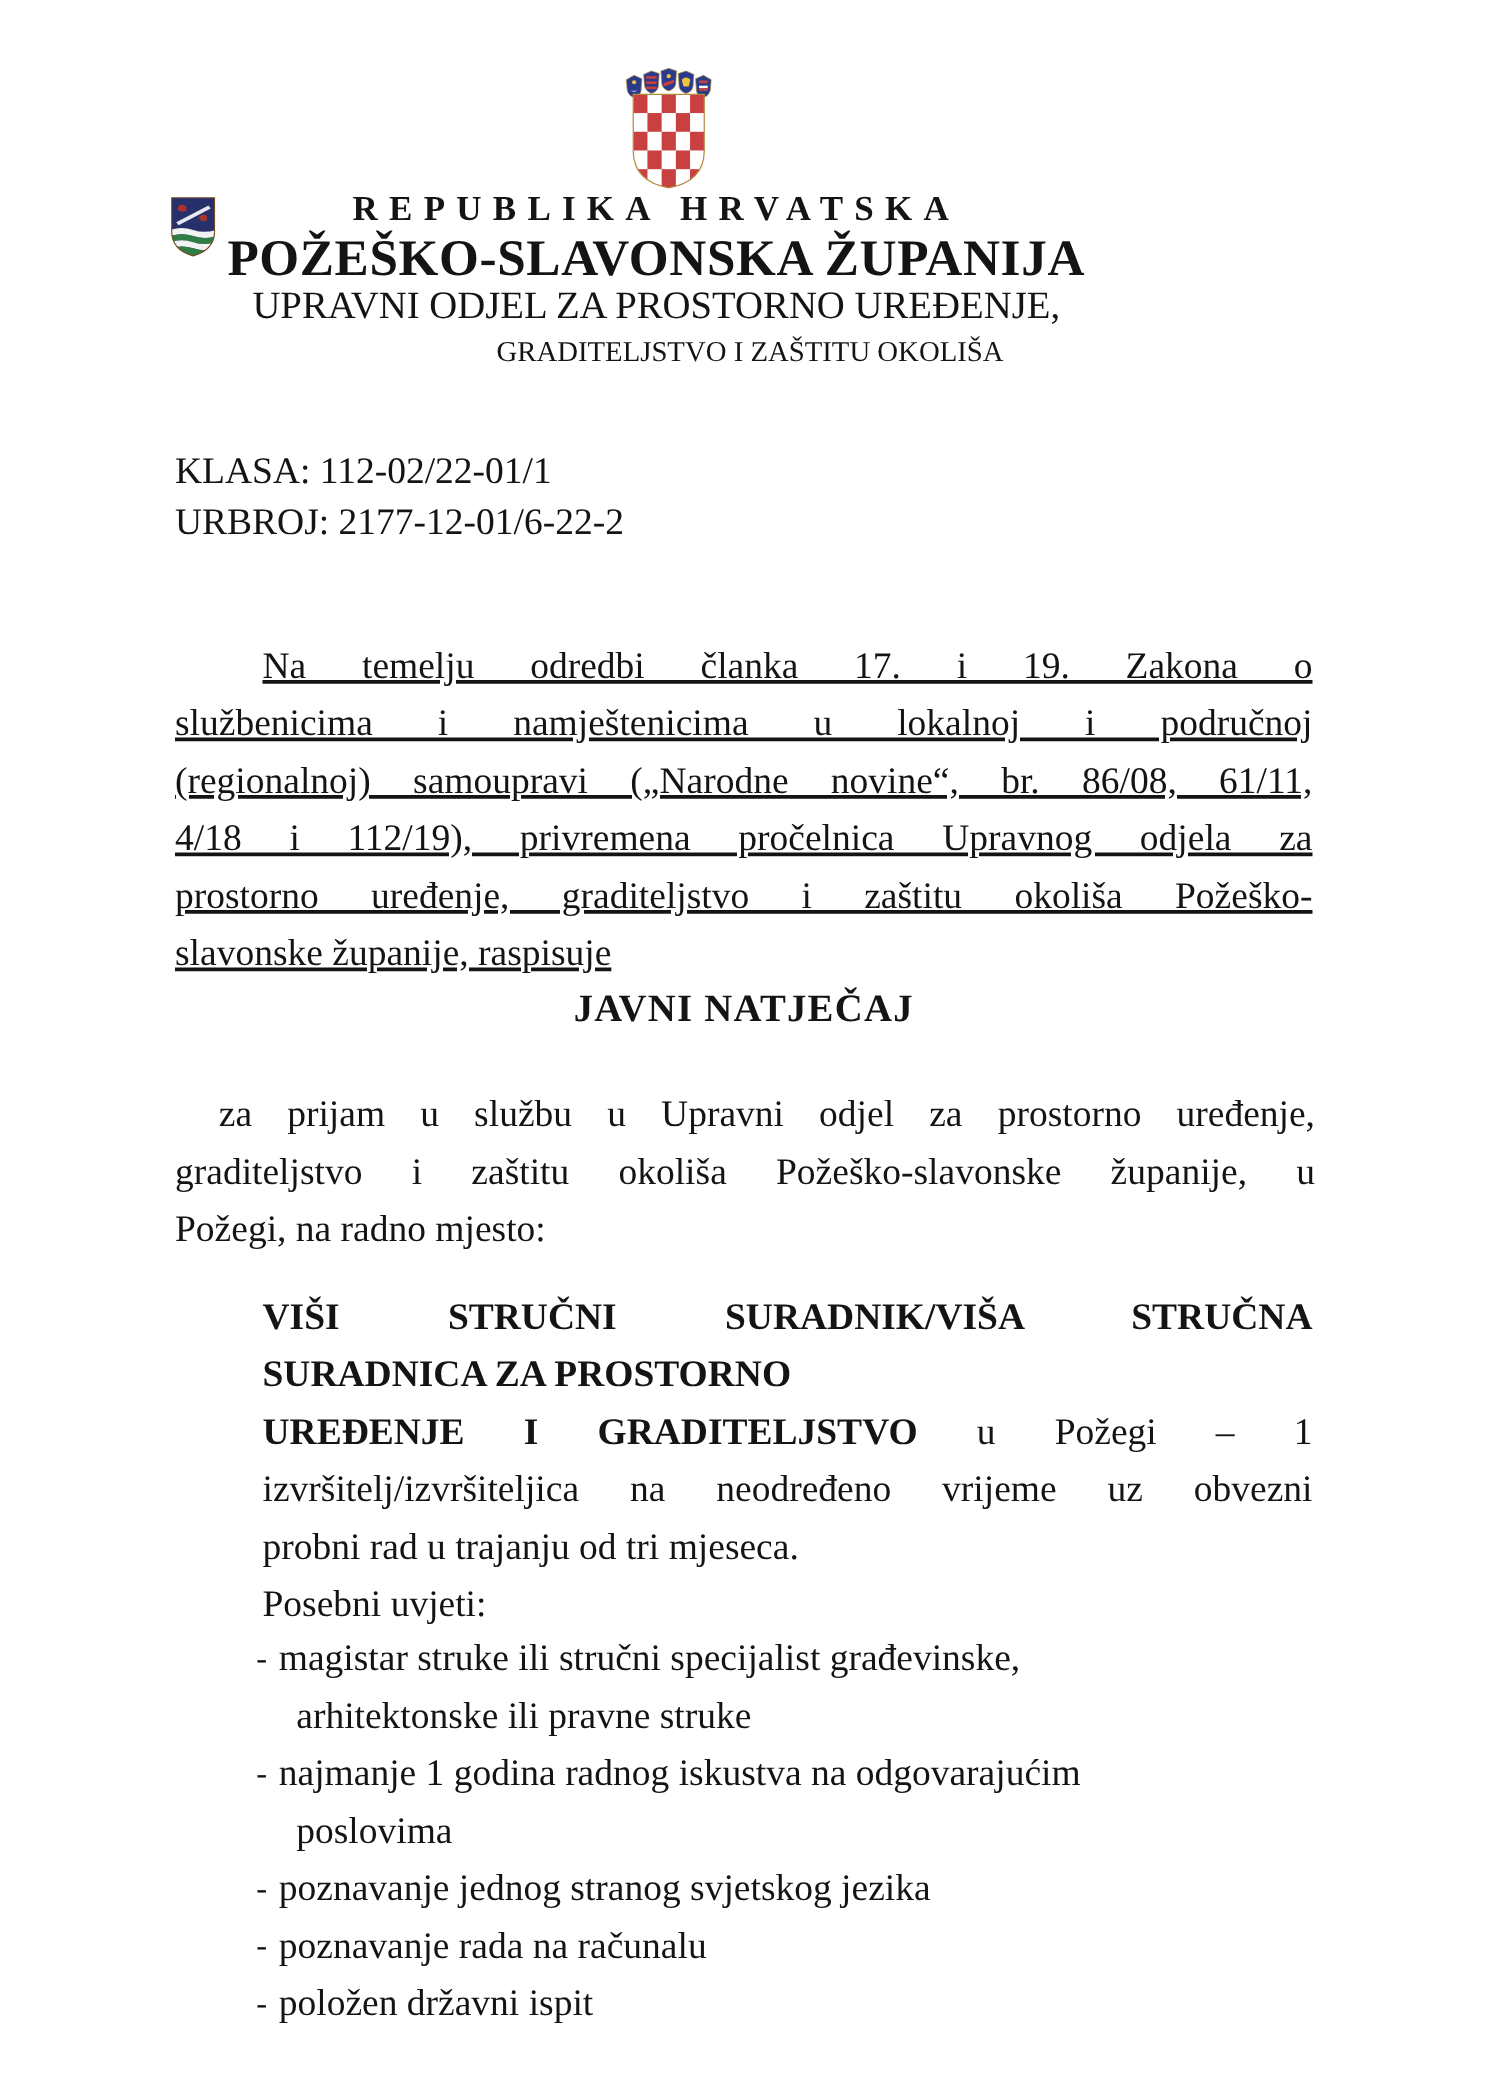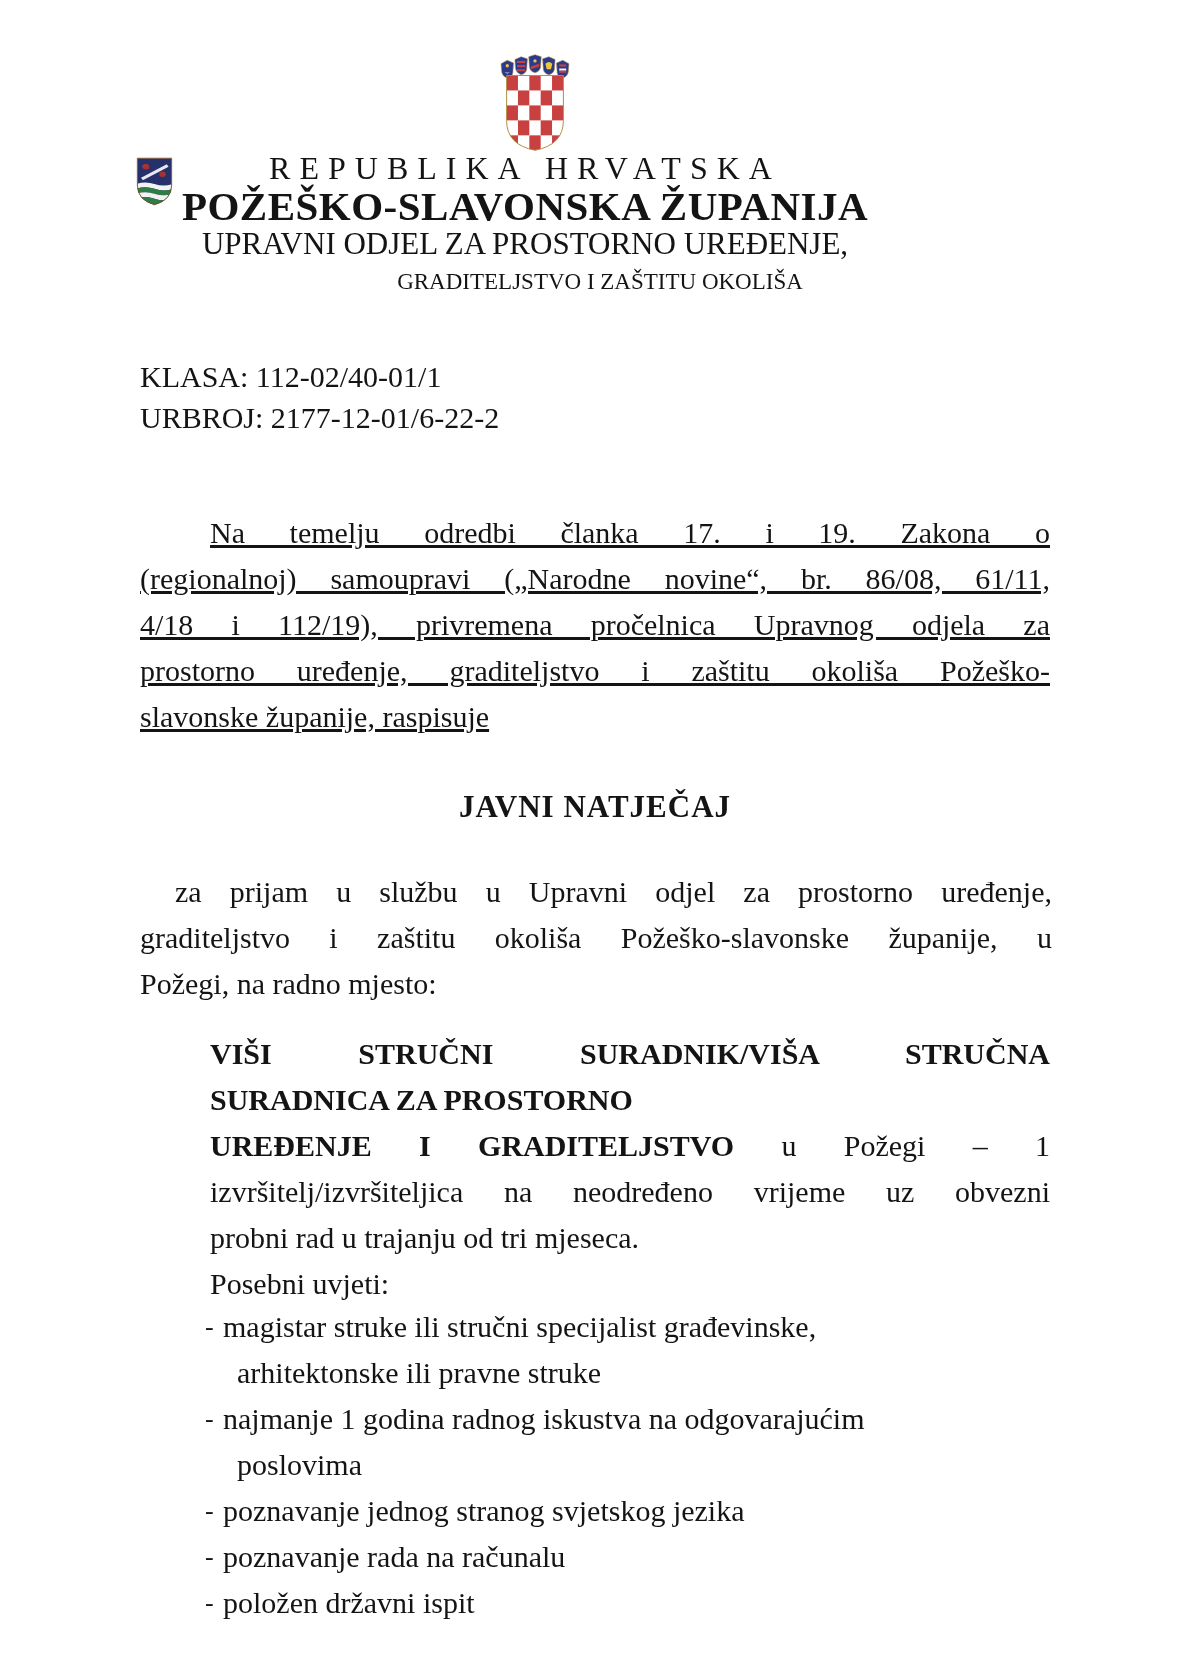--- a/index.html
+++ b/index.html
@@ -10,21 +10,21 @@
     font-family: "Liberation Serif", serif;
     color: #141414;
     overflow: hidden;
   }
   .abs { position: absolute; }
 
   
   #national-arms { left: 500px; top: 54px; width: 70px; height: 97px; }
   #county-arms   { left: 136px; top: 157px; width: 37px; height: 49px; }
   #header-text   { left: 110px; top: 149px; width: 830px; text-align: center; }
-  .hdr-country   { font-size: 32px; font-weight: normal; letter-spacing: 9px; line-height: 38px; }
+  .hdr-country   { font-size: 28px; font-weight: bold; letter-spacing: 9px; line-height: 38px; }
   .hdr-county    { font-size: 41px; font-weight: bold; letter-spacing: 0.5px; line-height: 38px; }
   .hdr-dept1     { font-size: 31px; line-height: 38px; }
   .hdr-dept2     { font-size: 23px; line-height: 38px; text-indent: 150px; }
 
   
   #reference { left: 140px; top: 356px; font-size: 30px; line-height: 41px; }
 
   
   .para { font-size: 30px; line-height: 46px; }
   .jl   { text-align: justify; text-align-last: justify; }
@@ -118,26 +118,27 @@
 </div>
 
 <div class="abs" id="header-text">
   <div class="hdr-country">REPUBLIKA HRVATSKA</div>
   <div class="hdr-county">POŽEŠKO-SLAVONSKA ŽUPANIJA</div>
   <div class="hdr-dept1">UPRAVNI ODJEL ZA PROSTORNO UREĐENJE,</div>
   <div class="hdr-dept2">GRADITELJSTVO I ZAŠTITU OKOLIŠA</div>
 </div>
 
 <div class="abs" id="reference">
-  <div>KLASA: 112-02/40-01/1</div>
+  <div>KLASA: 112-02/22-01/1</div>
   <div>URBROJ: 2177-12-01/6-22-2</div>
 </div>
 
 <div class="abs para" id="intro">
   <div class="jl indent1">Na temelju odredbi članka 17. i 19. Zakona o</div>
+  <div class="jl">službenicima i namještenicima u lokalnoj i područnoj</div>
   <div class="jl">(regionalnoj) samoupravi („Narodne novine“, br. 86/08, 61/11,</div>
   <div class="jl">4/18 i 112/19), privremena pročelnica Upravnog odjela za</div>
   <div class="jl">prostorno uređenje, graditeljstvo i zaštitu okoliša Požeško-</div>
   <div>slavonske županije, raspisuje</div>
 </div>
 
 <div class="abs" id="doc-title">JAVNI NATJEČAJ</div>
 
 <div class="abs para" id="subject">
   <div class="jl indent2">za prijam u službu u Upravni odjel za prostorno uređenje,</div>

